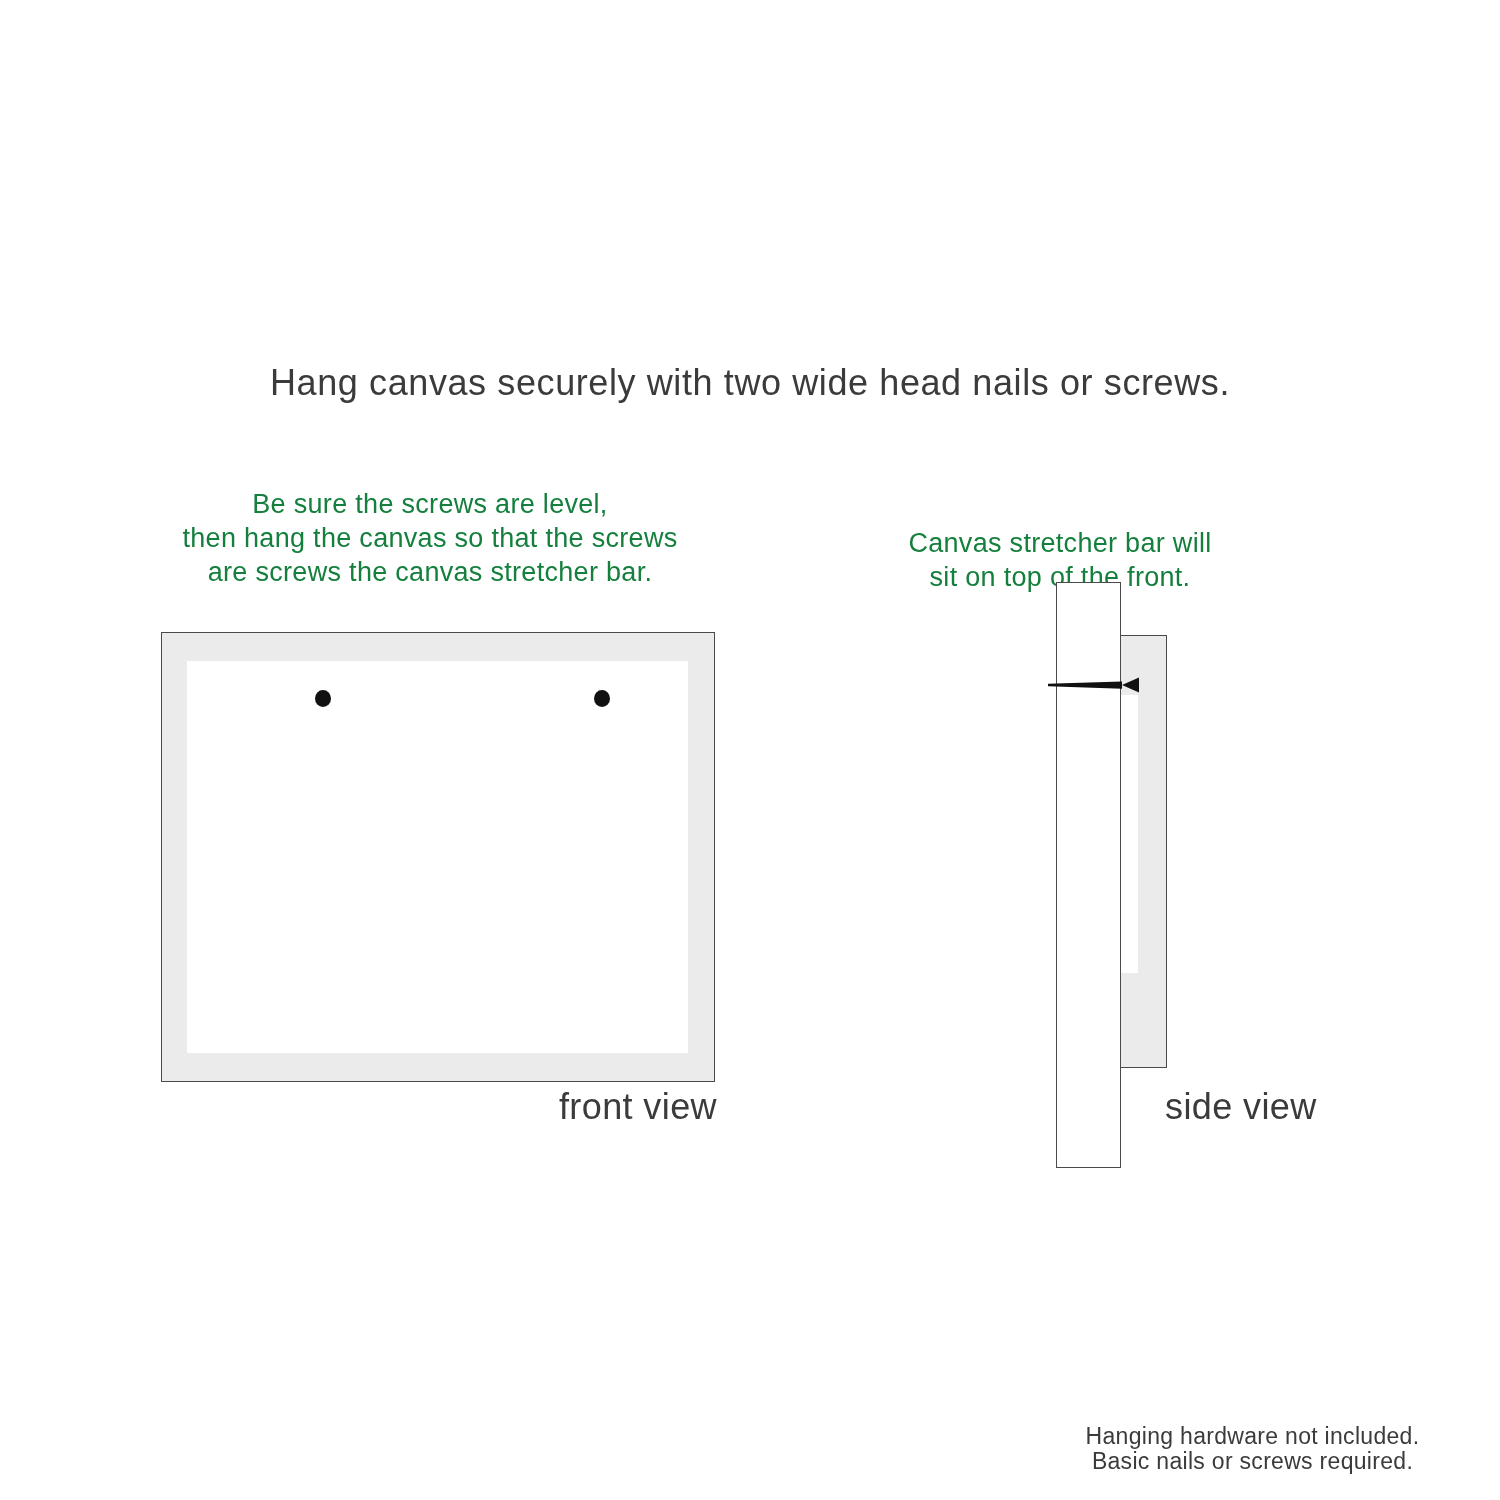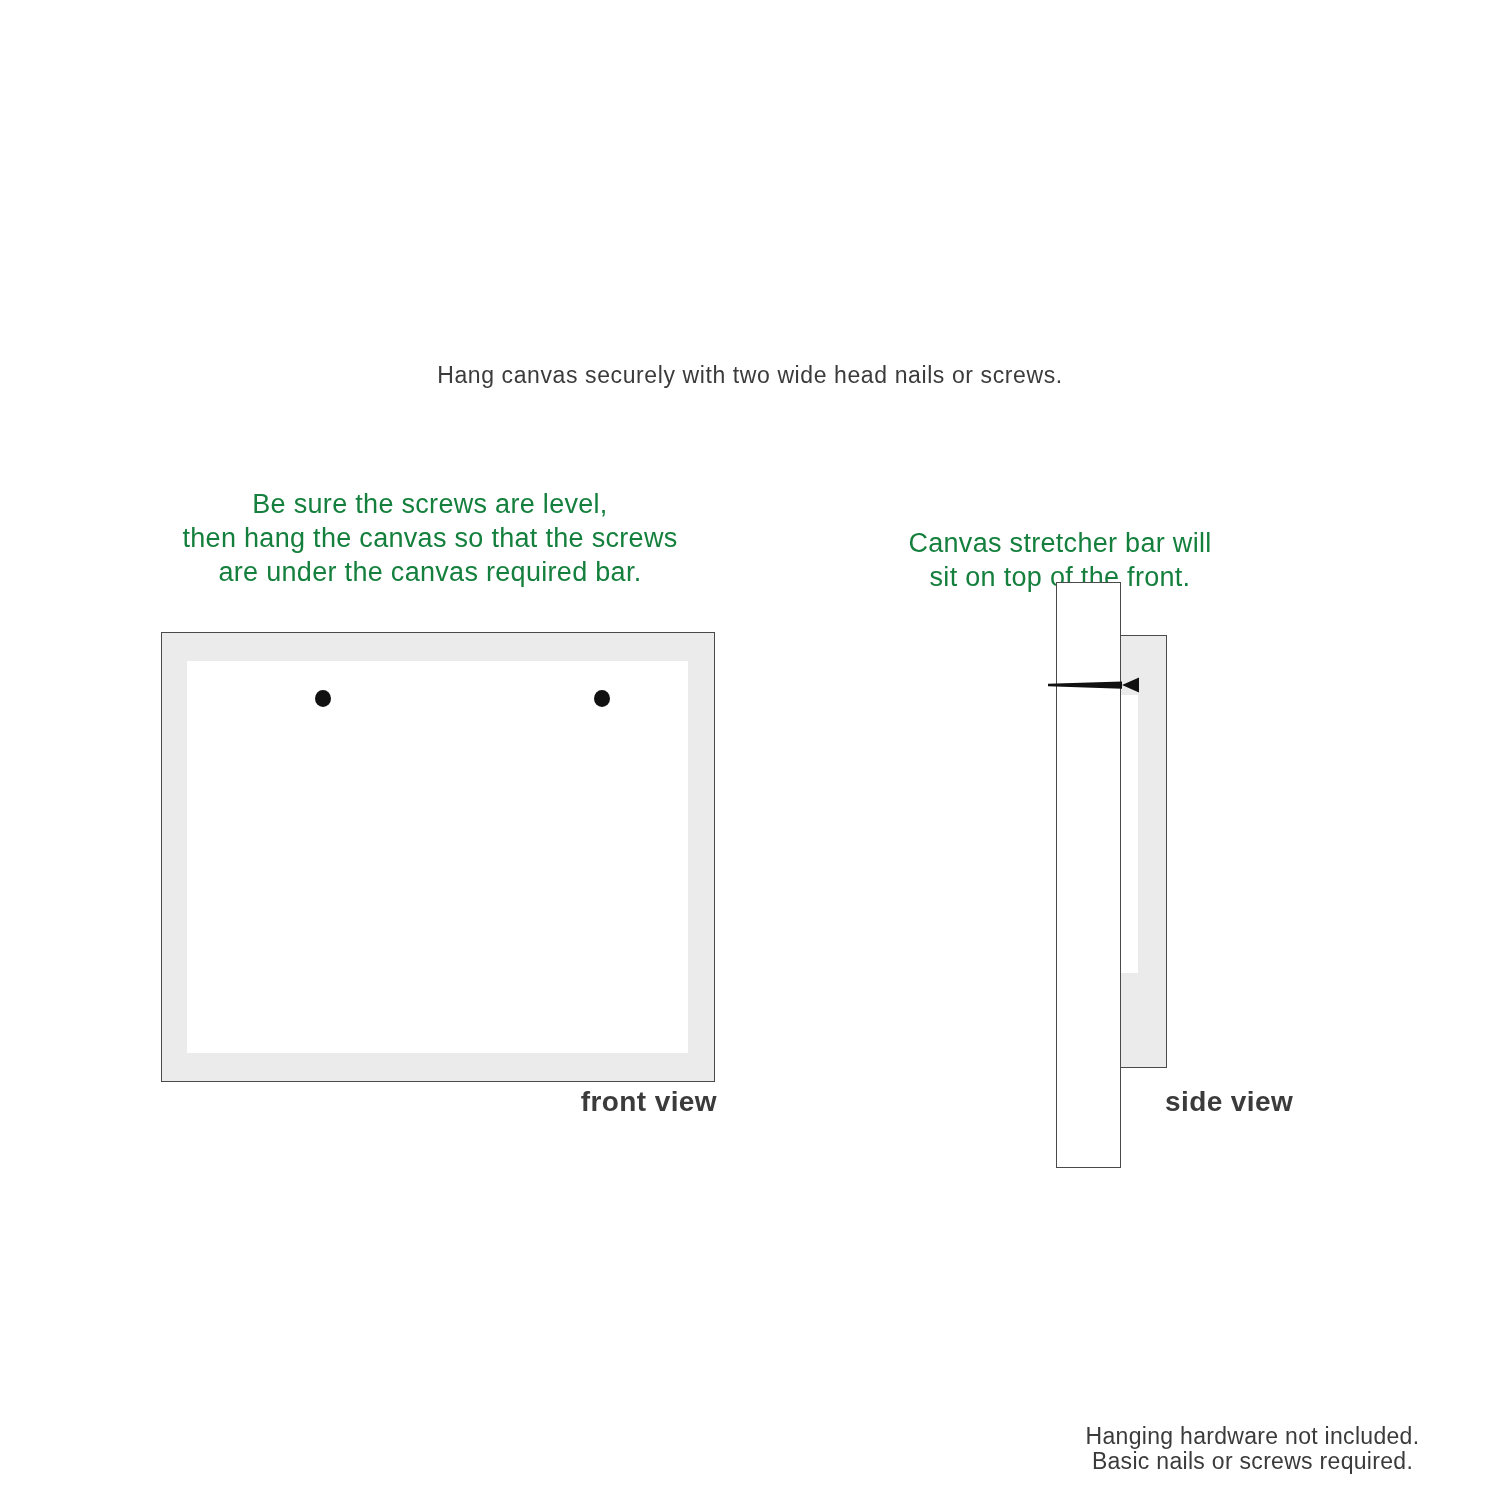--- a/index.html
+++ b/index.html
@@ -15,21 +15,21 @@
     overflow: hidden;
     font-family: "Liberation Sans", sans-serif;
     color: #3d3d3d;
   }
   .abs { position: absolute; }
 
   
   .main-title {
     left: 0; top: 362px; width: 1500px;
     text-align: center;
-    font-size: 23px;
+    font-size: 36px;
     font-weight: 300;
     letter-spacing: 0.6px;
     color: #3b3b3b;
   }
 
   
   .instr {
     font-size: 27px;
     font-weight: 300;
     letter-spacing: 0.3px;
@@ -59,22 +59,22 @@
     width: 16px; height: 17px;
     border-radius: 50%;
     background: #111111;
     top: 29px;
   }
   .screw-dot.left-dot  { left: 128px; }
   .screw-dot.right-dot { left: 407px; }
 
   
   .caption {
-    font-size: 28px;
-    font-weight: 700;
+    font-size: 36px;
+    font-weight: 400;
     letter-spacing: 0.4px;
     color: #3b3b3b;
   }
   .caption-front { left: 460px; top: 1086px; width: 257px; text-align: right; }
   .caption-side  { left: 1135px; top: 1086px; width: 260px; text-align: left; margin-left: 30px; }
 
   
   .side-canvas {
     left: 1120px; top: 635px;
     width: 47px; height: 433px;
@@ -114,21 +114,21 @@
 </head>
 <body>
 
 <div id="canvas-page">
 
   <div class="abs main-title">Hang canvas securely with two wide head nails or screws.</div>
 
   <div class="abs instr instr-left">
     <div>Be sure the screws are level,</div>
     <div>then hang the canvas so that the screws</div>
-    <div>are under the canvas required bar.</div>
+    <div>are screws the canvas stretcher bar.</div>
   </div>
 
   <div class="abs instr instr-right">
     <div>Canvas stretcher bar will</div>
     <div>sit on top of the front.</div>
   </div>
 
   <div class="abs front-frame">
     <div class="front-canvas">
       <span class="screw-dot left-dot"></span>

